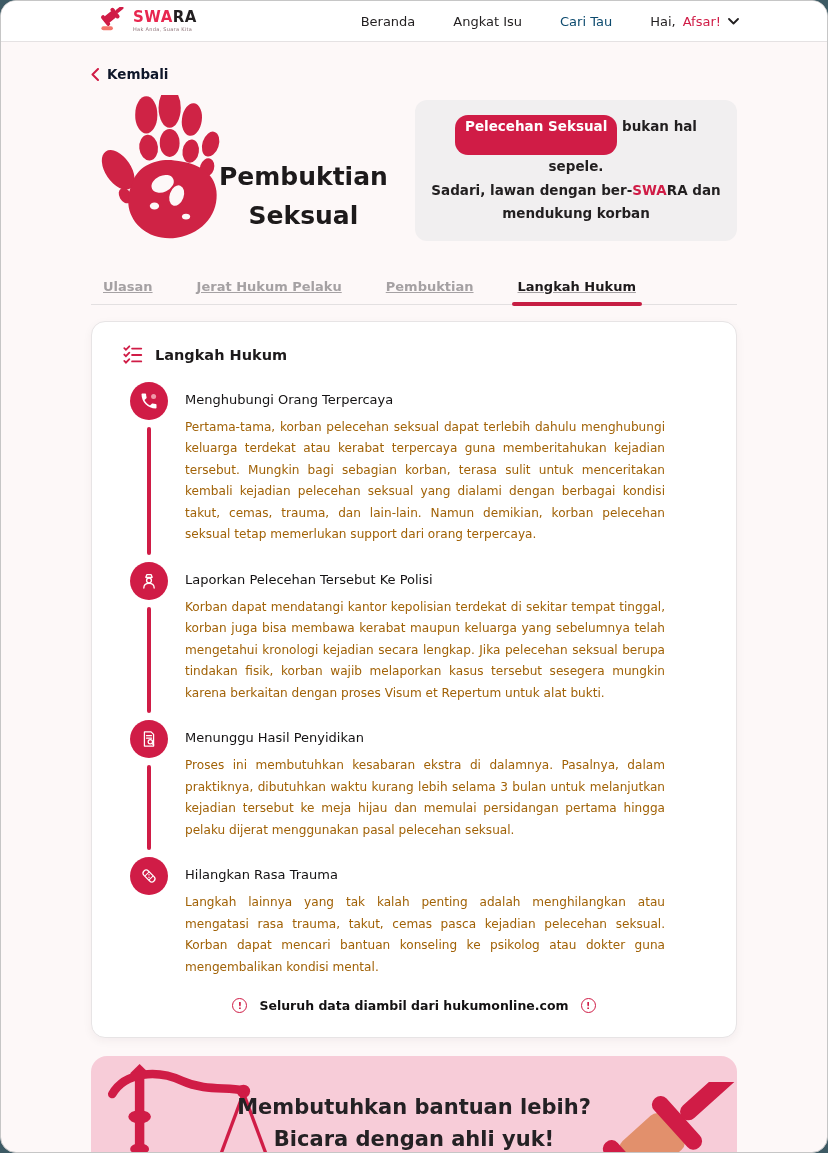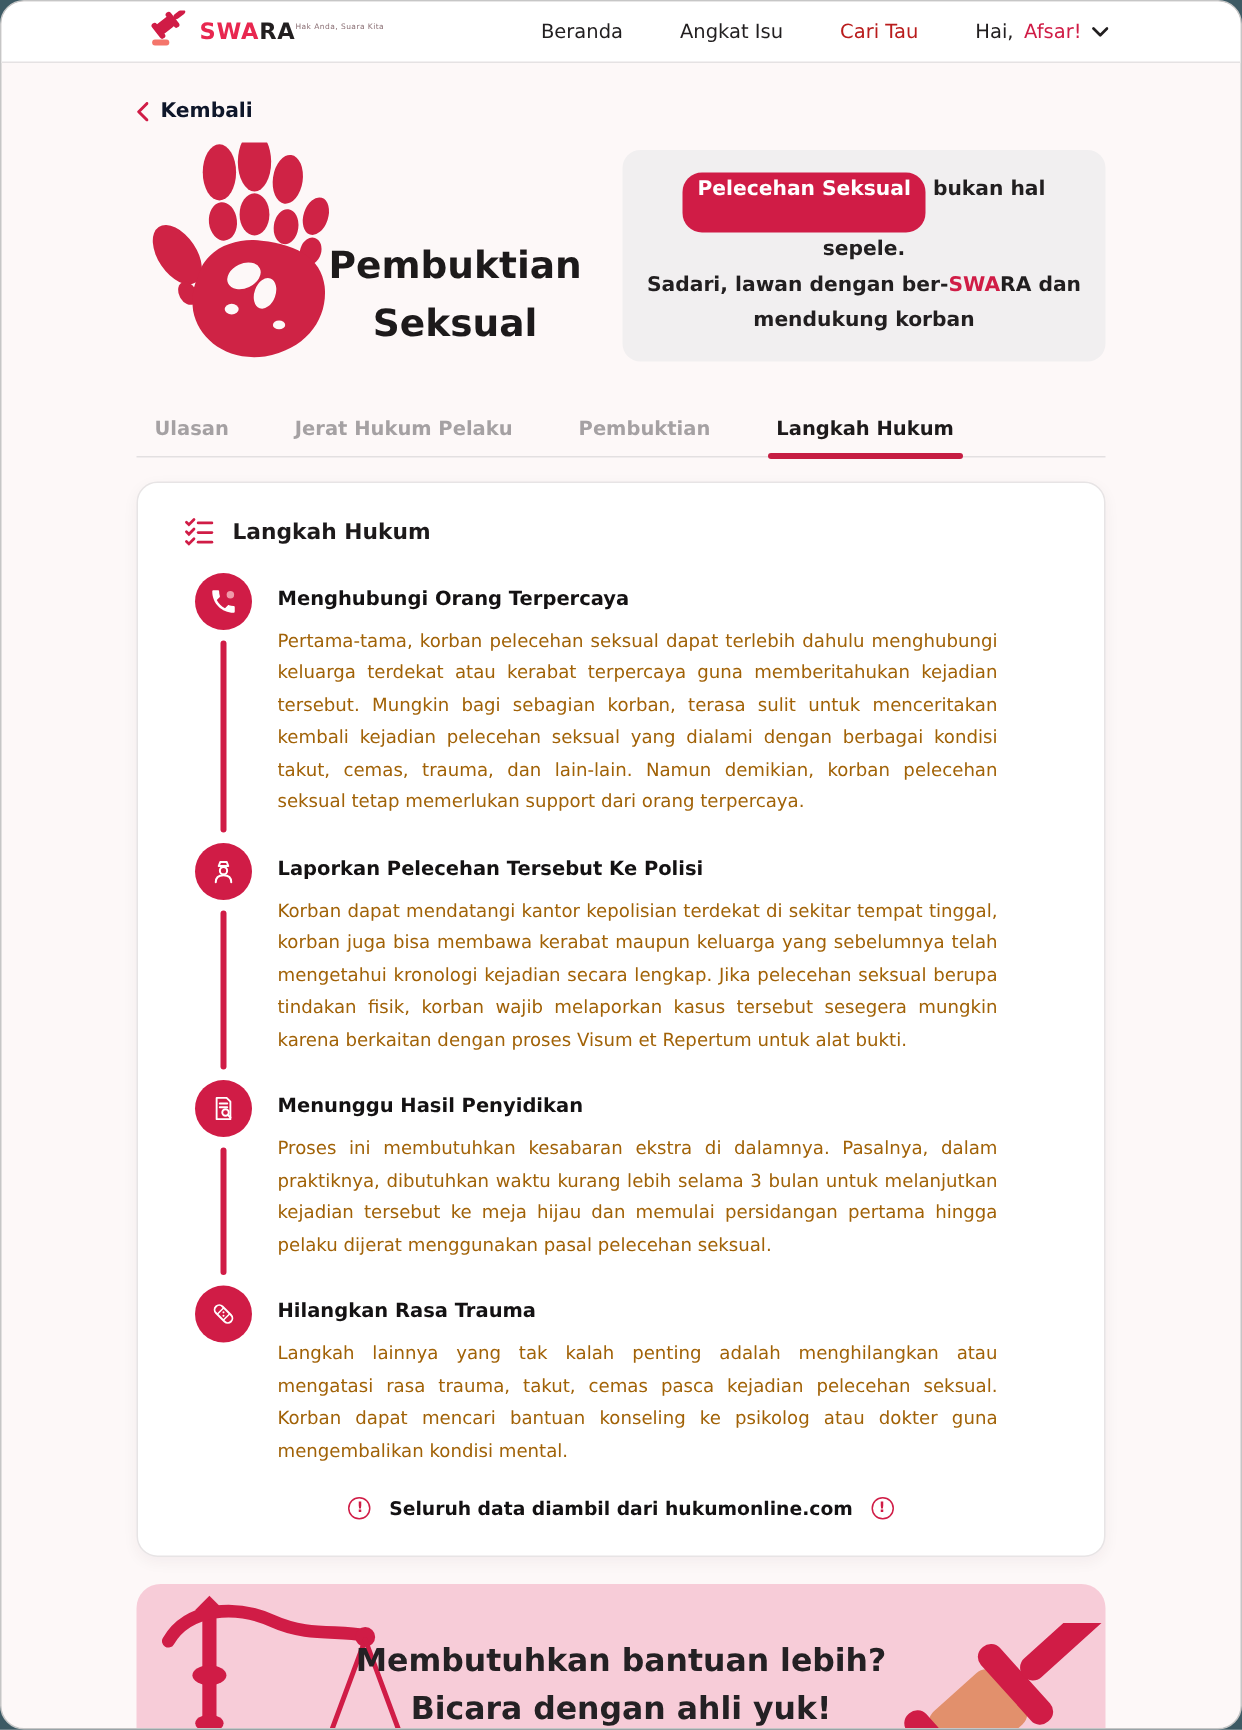--- a/index.html
+++ b/index.html
@@ -3,65 +3,65 @@
 <meta charset="utf-8">
 <style>
   html,body{margin:0;padding:0;width:828px;height:1153px;background:#3d5a64;
     font-family:"DejaVu Sans","Liberation Sans",sans-serif;}
   .window{position:absolute;inset:0;background:#fdf8f8;border-radius:16px;
     border:1px solid #c6c6c6;box-sizing:border-box;overflow:hidden;}
   
   .topbar{height:41px;background:#ffffff;border-bottom:1px solid #e5e2e3;
     display:flex;align-items:center;padding:0 88px 0 96px;box-sizing:border-box;}
   .logo{display:flex;align-items:center;gap:6px;cursor:pointer;}
-  .logo-text{display:flex;flex-direction:row;line-height:1;}
+  .logo-text{display:flex;flex-direction:column;line-height:1;}
   .logo-word{font-size:15px;font-weight:800;letter-spacing:.5px;color:#221f20;}
   .logo-word .red{color:#e8274f;}
   .logo-tag{font-size:5px;color:#8a6f74;margin-top:2px;letter-spacing:.3px;}
   .nav{margin-left:auto;display:flex;align-items:center;gap:38px;
     font-size:13px;font-weight:400;color:#221f20;}
   .nav-item{cursor:pointer;}
-  .nav-item.active{color:#b91c1c;}
+  .nav-item.active{color:#0c4a6e;}
   .greeting{display:flex;align-items:center;gap:7px;cursor:pointer;}
   .greeting .name{color:#d01c46;}
   
   .main{padding:0 90px;}
   .back{margin-top:24px;display:inline-flex;align-items:center;gap:8px;
     color:#0f172a;font-size:13.5px;font-weight:700;cursor:pointer;}
   .hero{margin-top:10px;display:flex;align-items:center;}
   .hand{width:142px;height:152px;flex:0 0 auto;margin-left:10px;}
   .hero-title{font-size:25px;font-weight:700;color:#1d1a1b;line-height:1.55;
     margin-left:-24px;margin-top:52px;text-align:center;}
   .callout{margin-left:auto;width:322px;box-sizing:border-box;background:#f1eff0;
     border-radius:12px;padding:15px 16px;text-align:center;font-size:13.5px;
     font-weight:700;color:#221f20;line-height:1.75;align-self:center;}
   .badge{background:#d01c46;color:#fff;border-radius:13px;padding:2px 10px 20px;
     display:inline-block;line-height:1.35;}
   .callout .red{color:#d01c46;}
   
   .tabs{margin-top:32px;display:flex;gap:44px;border-bottom:1.5px solid #e3e0e1;
-    padding-left:12px;font-size:13px;font-weight:700;color:#a5a1a3;}
+    padding-left:12px;font-size:13px;font-weight:700;color:#a5a1a3;text-decoration:underline;}
   .tab{padding-bottom:10px;position:relative;cursor:pointer;white-space:nowrap;}
   .tab.active{color:#1d1a1b;}
   .tab.active::after{content:"";position:absolute;left:-6px;right:-6px;bottom:-2px;
     height:3.5px;background:#c61e43;border-radius:2px;}
   
   .card{margin-top:16px;background:#ffffff;border:1px solid #e7e4e5;border-radius:14px;
     box-shadow:0 3px 10px rgba(60,20,30,.05);padding:22px 26px 14px;box-sizing:border-box;}
   .card-head{display:flex;align-items:center;gap:11px;font-size:14.5px;font-weight:700;
     color:#1d1a1b;padding-left:4px;}
   .steps{margin-top:16px;padding-left:12px;}
   .step{display:flex;gap:17px;}
   .step-rail{width:38px;display:flex;flex-direction:column;align-items:center;flex:0 0 auto;}
   .step-dot{width:38px;height:38px;border-radius:50%;background:#d01c46;display:flex;
     align-items:center;justify-content:center;flex:0 0 auto;}
   .step-line{width:3.5px;flex:1;background:#d01c46;border-radius:2px;margin:7px 0 7px;}
   .step-line.hidden{visibility:hidden;}
   .step-content{flex:1;padding-right:45px;}
-  .step-title{font-size:13px;font-weight:700;color:#141213;padding-top:10px;}
+  .step-title{font-size:13px;font-weight:400;color:#141213;padding-top:10px;}
   .step-body{font-size:12.1px;color:#a16207;line-height:1.78;text-align:justify;
     margin:10px 0 16px;}
   .footnote{display:flex;align-items:center;justify-content:center;gap:12px;
     font-size:12.5px;font-weight:700;color:#141213;margin:4px 0 10px;}
   .alert{width:15px;height:15px;border:1.7px solid #d01c46;border-radius:50%;
     color:#d01c46;font-size:9.5px;font-weight:700;display:flex;align-items:center;
     justify-content:center;box-sizing:border-box;}
   
   .banner{position:relative;margin:18px 0 26px;height:180px;background:#f7ccd8;
     border-radius:16px;overflow:hidden;}

